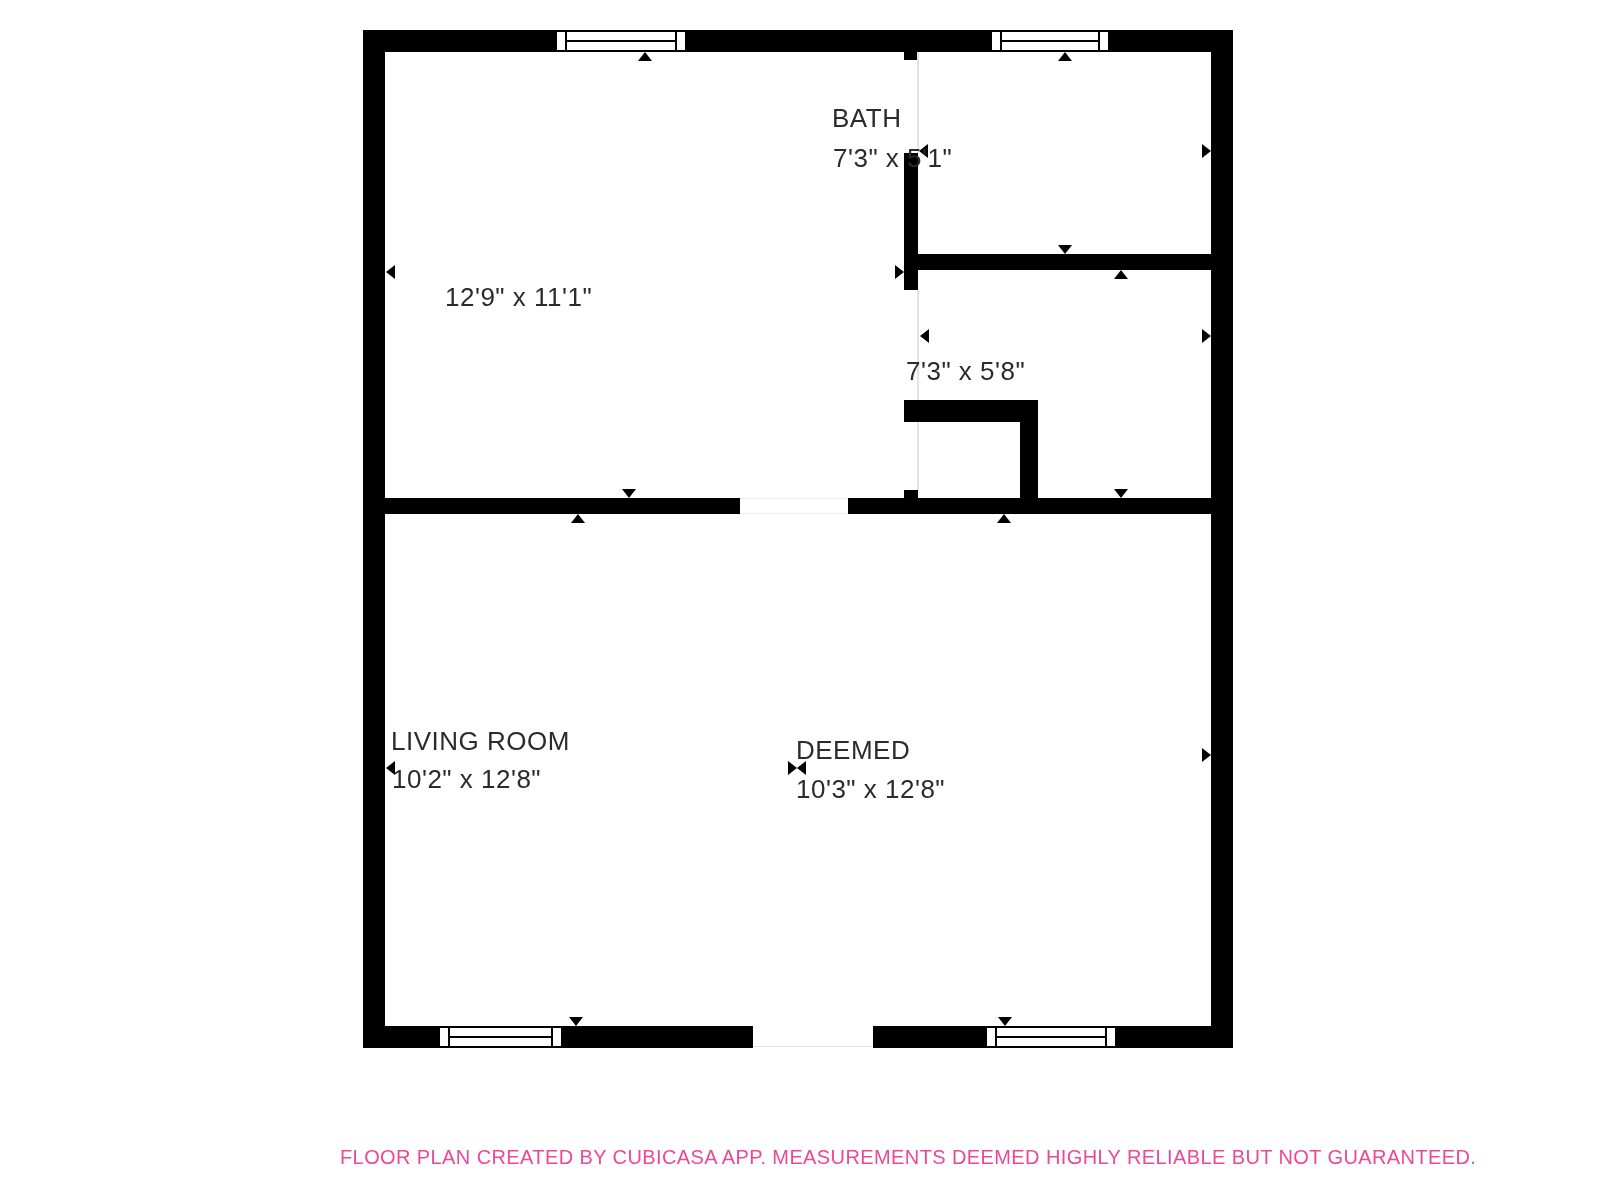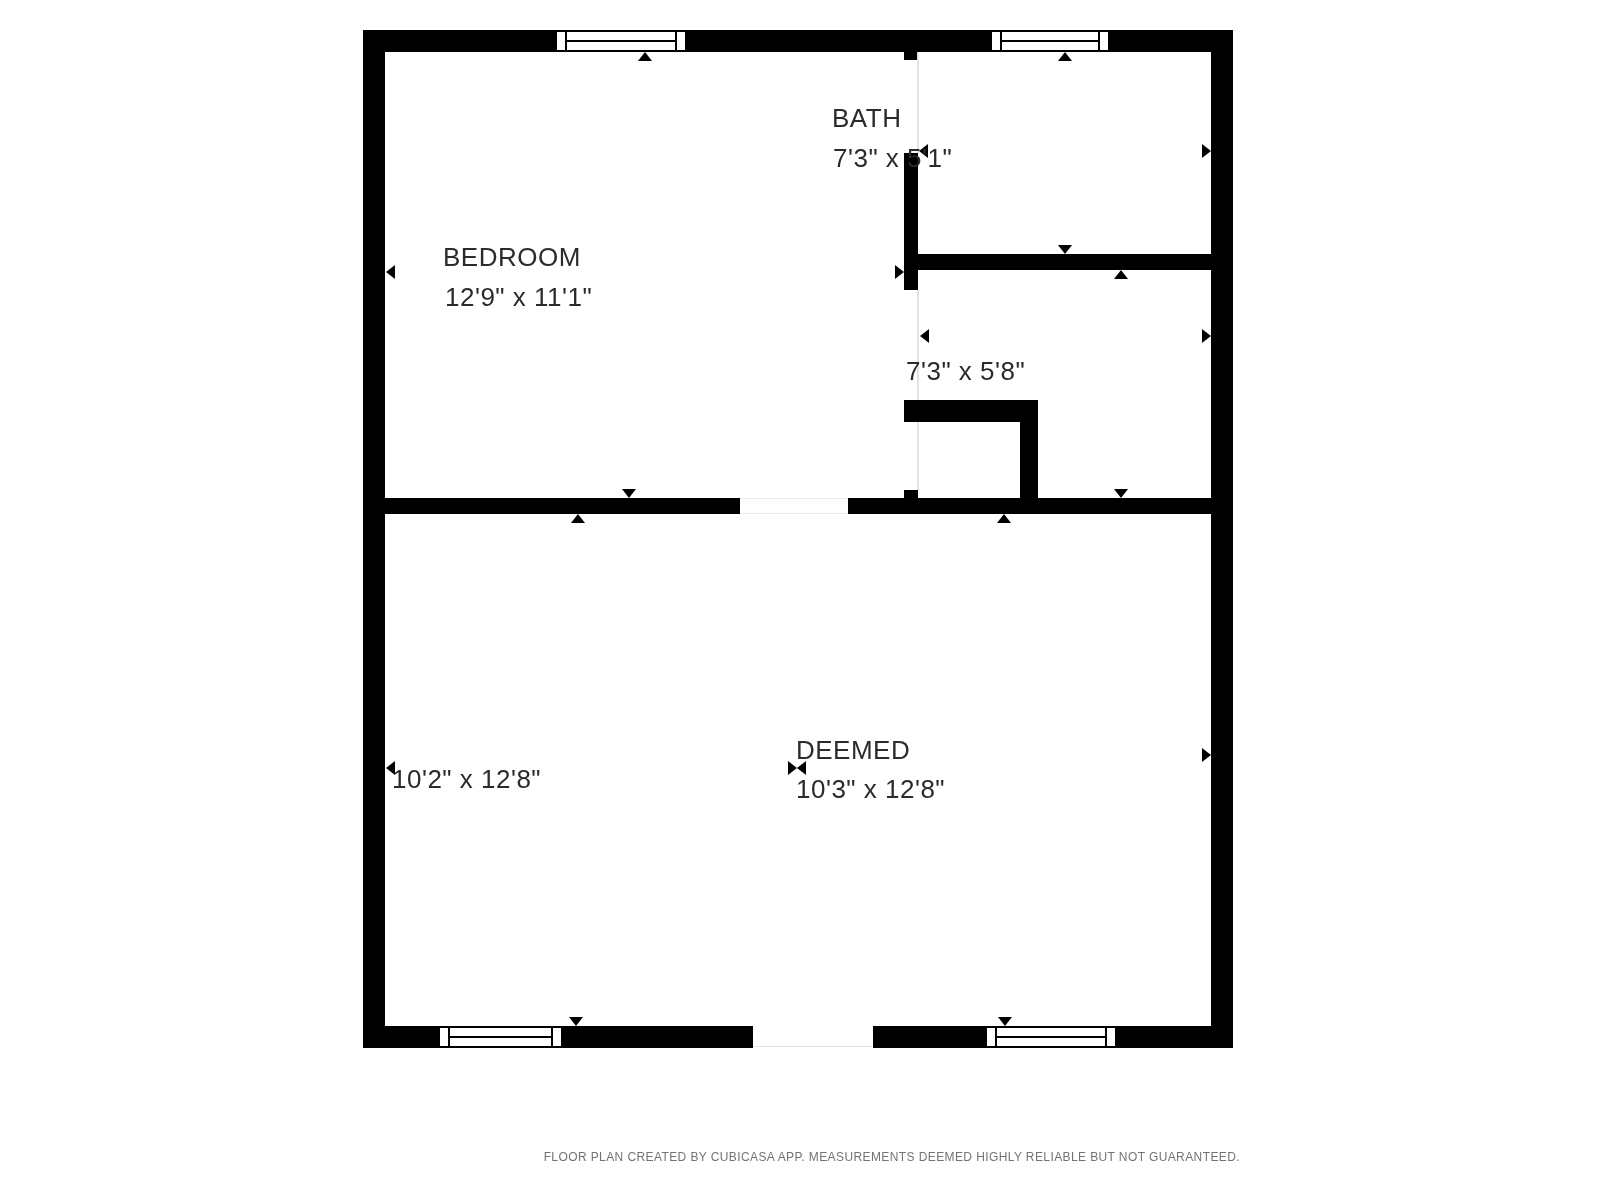--- a/index.html
+++ b/index.html
@@ -40,21 +40,21 @@
   .tri-down  { border-left: 7px solid transparent; border-right: 7px solid transparent; border-top: 9px solid #000; }
   .tri-left  { border-top: 7px solid transparent; border-bottom: 7px solid transparent; border-right: 9px solid #000; }
   .tri-right { border-top: 7px solid transparent; border-bottom: 7px solid transparent; border-left: 9px solid #000; }
   .room-label {
     position: absolute; width: 400px; text-align: left;
     font-size: 26px; line-height: 38px; color: #2b2b2b;
     letter-spacing: 0.5px; white-space: nowrap;
   }
   .footer-note {
     position: absolute; width: 900px; text-align: right;
-    font-size: 12px; line-height: 18px; color: #737373;
+    font-size: 20px; line-height: 18px; color: #ec4899;
     letter-spacing: 0.4px; white-space: nowrap;
   }
 </style>
 </head>
 <body>
 
 <div class="stage">
 
   <div class="wall" style="left:363px; top:30px; width:870px; height:22px;"></div>
   <div class="wall" style="left:363px; top:1026px; width:390px; height:22px;"></div>
@@ -117,28 +117,28 @@
   <div class="tri tri-up" style="left:571px; top:514px;"></div>
   <div class="tri tri-down" style="left:569px; top:1017px;"></div>
   <div class="tri tri-left" style="left:386px; top:761px;"></div>
   <div class="tri tri-right" style="left:788px; top:761px;"></div>
 
   <div class="tri tri-up" style="left:997px; top:514px;"></div>
   <div class="tri tri-down" style="left:998px; top:1017px;"></div>
   <div class="tri tri-left" style="left:797px; top:761px;"></div>
   <div class="tri tri-right" style="left:1202px; top:748px;"></div>
 
-  <div class="room-label" style="left:443px; top:238px;">BEDROOM</div>
   <div class="room-label" style="left:445px; top:278px;">12'9" x 11'1"</div>
 
   <div class="room-label" style="left:832px; top:99px;">BATH</div>
   <div class="room-label" style="left:833px; top:139px;">7'3" x 5'1"</div>
 
   <div class="room-label" style="left:906px; top:352px;">7'3" x 5'8"</div>
 
+  <div class="room-label" style="left:391px; top:722px;">LIVING ROOM</div>
   <div class="room-label" style="left:392px; top:760px;">10'2" x 12'8"</div>
 
   <div class="room-label" style="left:796px; top:731px;">DEEMED</div>
   <div class="room-label" style="left:796px; top:770px;">10'3" x 12'8"</div>
 
   <div class="footer-note" style="left:340px; top:1148px;">FLOOR PLAN CREATED BY CUBICASA APP. MEASUREMENTS DEEMED HIGHLY RELIABLE BUT NOT GUARANTEED.</div>
 
 </div>
 
 </body></html>

